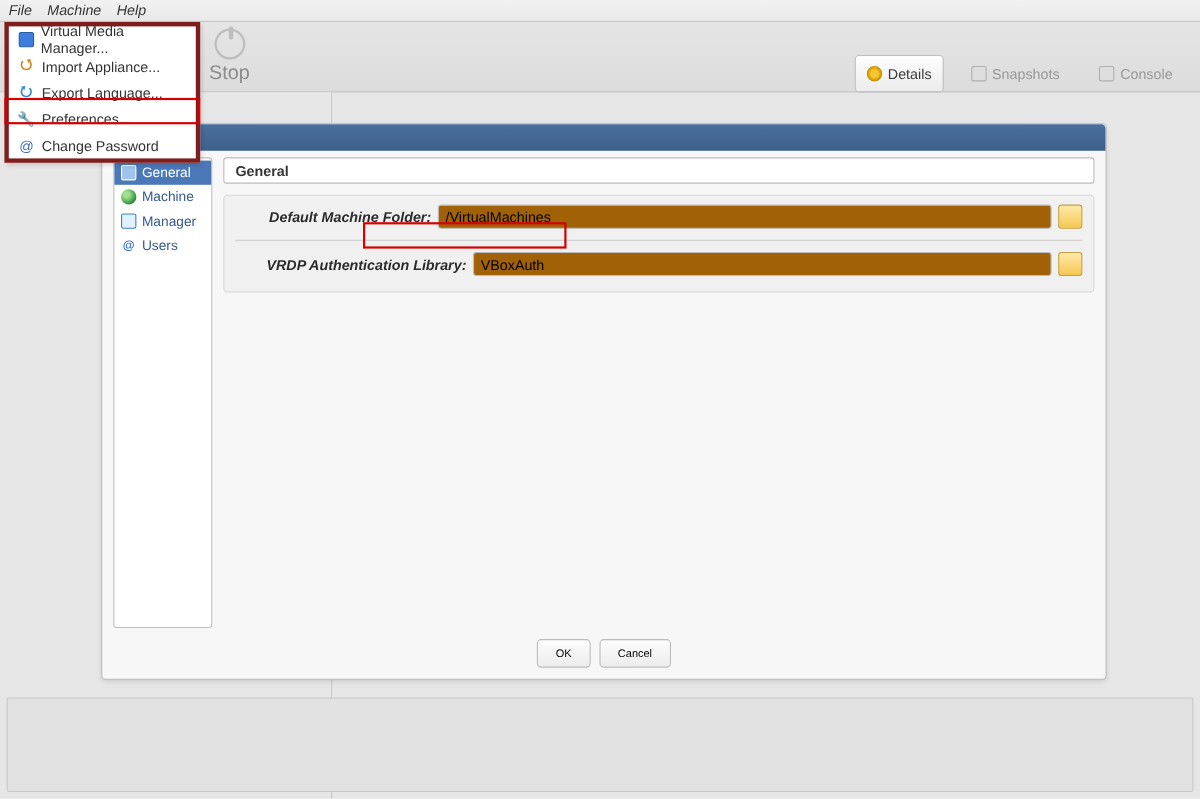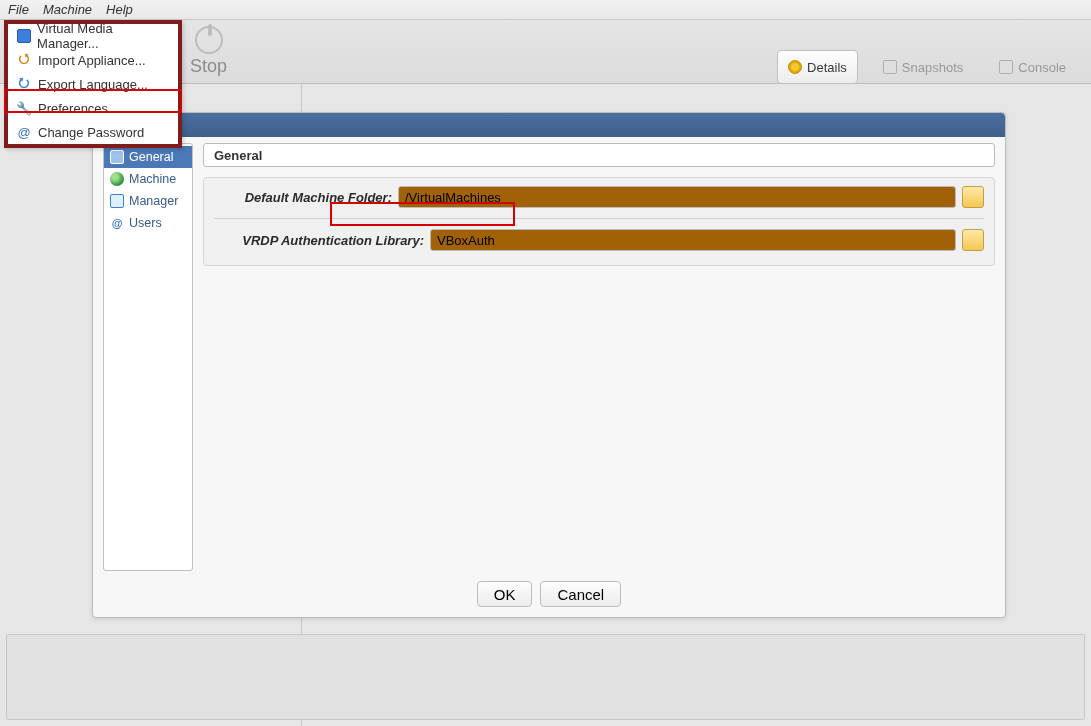--- a/index.html
+++ b/index.html
@@ -50,21 +50,21 @@
   .section-head { border: 1px solid #bcbcbc; background: #fff; height: 24px; display: flex; align-items: center; padding-left: 10px; font-weight: bold; font-size: 13px; border-radius: 3px; }
   .fields { border: 1px solid #d6d6d6; border-radius: 4px; background: #f0f0f0; margin-top: 10px; padding: 8px 10px 4px; }
   .field-row { display: flex; align-items: center; gap: 6px; margin-bottom: 10px; }
   .field-label { font-weight: bold; font-size: 13px; color: #2b2b2b; font-style: italic; }
   .lbl1 { width: 178px; text-align: right; }
   .lbl2 { width: 210px; text-align: right; }
   .divider { border-top: 1px solid #d0d0d0; margin: 0 0 10px 0; }
   input.tf { flex: 1; height: 22px; border: 1px solid #bcbcbc; border-radius: 3px; padding: 0 6px; font-size: 13px; background: #a16207; }
   .folder-btn { width: 22px; height: 22px; border: 1px solid #c0a040; border-radius: 3px; background: linear-gradient(#ffe9a8,#f4c752); cursor: pointer; }
   .dialog-foot { position: absolute; bottom: 10px; left: 0; right: 0; display: flex; justify-content: center; gap: 8px; }
-  .dbtn { height: 26px; padding: 0 16px; border: 1px solid #bcbcbc; border-radius: 4px; background: linear-gradient(#fdfdfd,#ececec); font-size: 15px; cursor: pointer; }
+  .dbtn { height: 26px; padding: 0 16px; border: 1px solid #bcbcbc; border-radius: 4px; background: linear-gradient(#fdfdfd,#ececec); font-size: 10px; cursor: pointer; }
 
   
   .statusbox { position: absolute; left: 6px; right: 6px; bottom: 6px; top: 634px; border: 1px solid #c8c8c8; background: #e1e1e1; border-radius: 2px; }
 
   
   .ico-disk { background:#3d7edb;border-radius:2px;width:14px;height:14px;border:1px solid #2c5ea8; }
   .ico-import { color:#d08a1c;font-weight:bold; }
   .ico-export { color:#2d8ad0;font-weight:bold; }
   .ico-prefs { color:#d6a21a; }
   .ico-pass { color:#3c70c0; }

